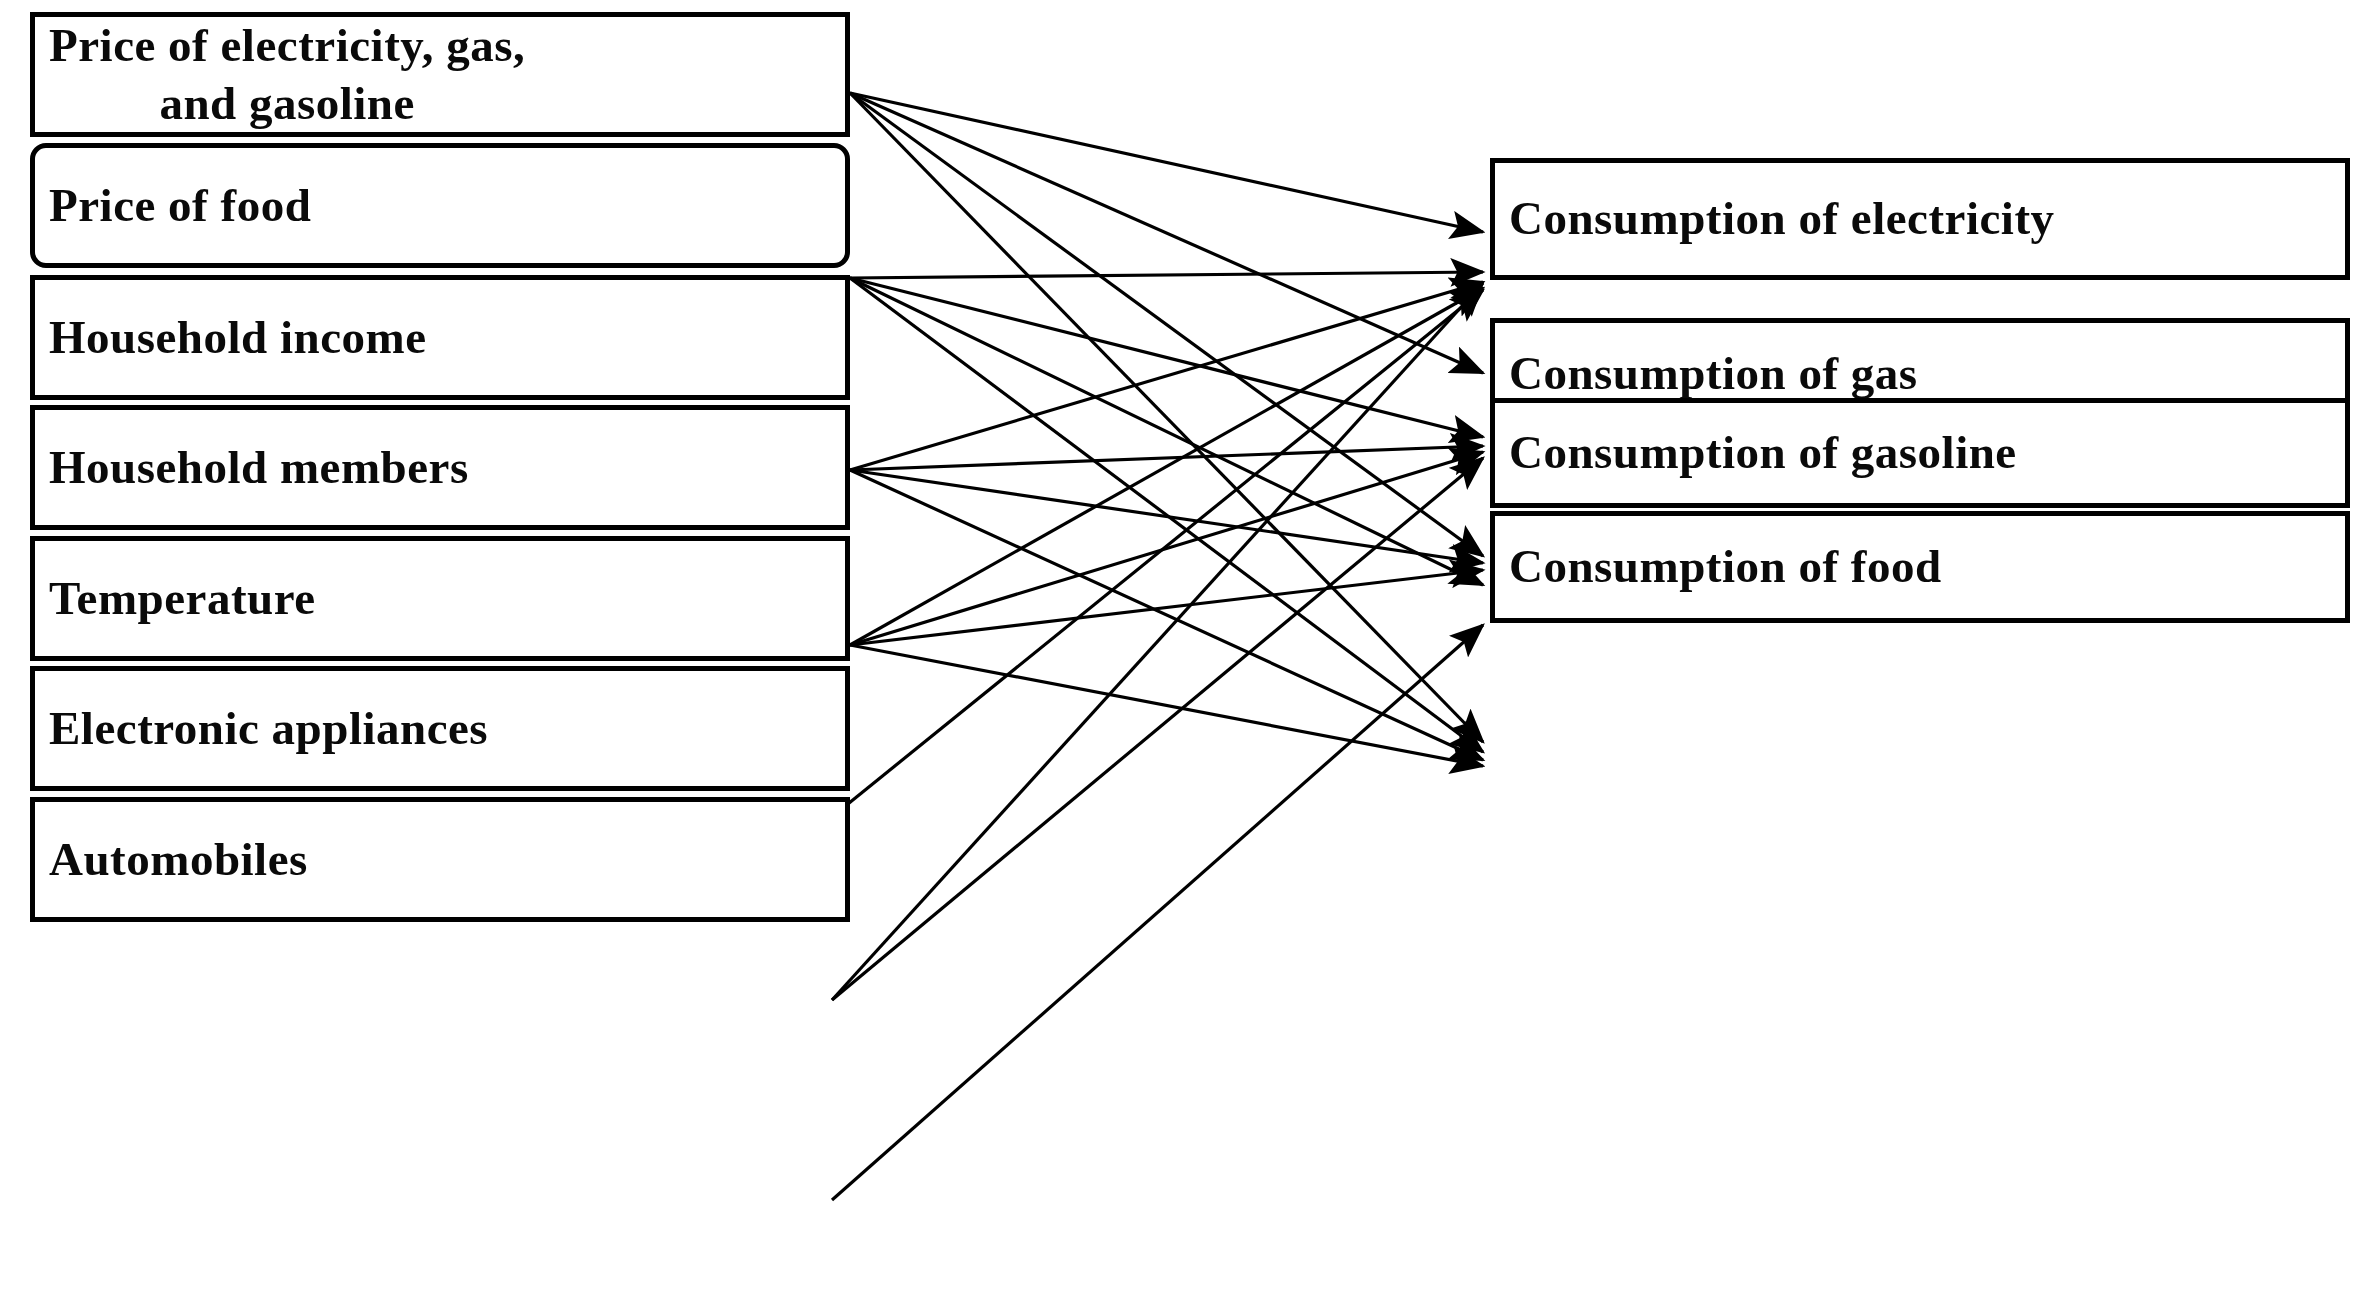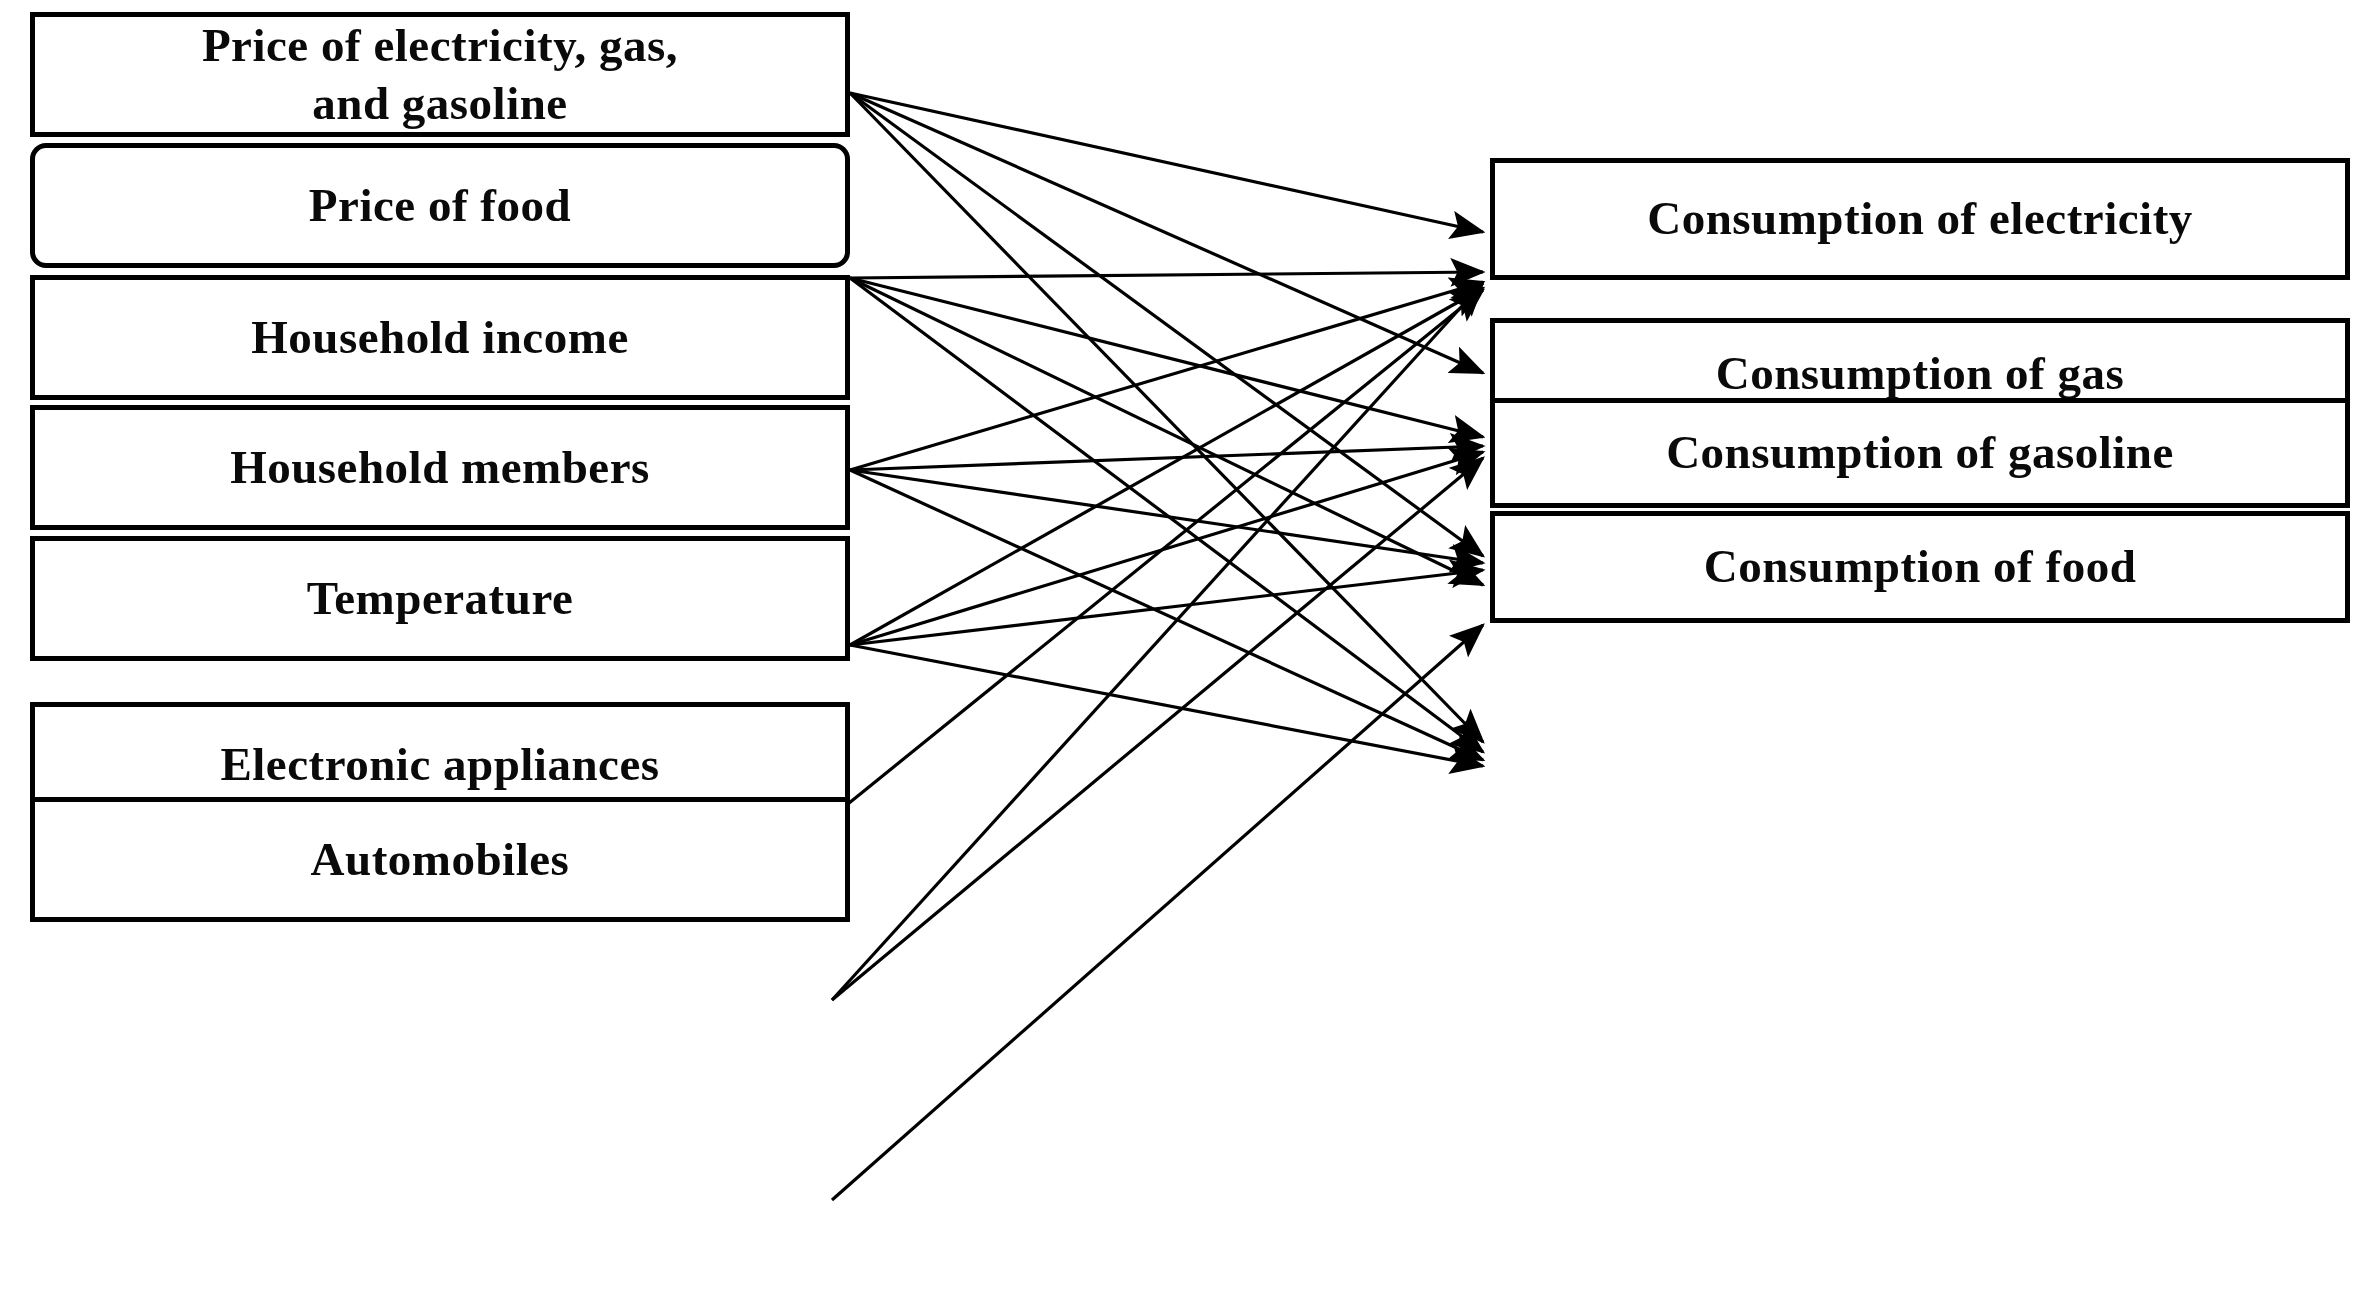--- a/index.html
+++ b/index.html
@@ -10,21 +10,21 @@
   }
   #canvas{position:relative;width:2370px;height:1304px;background:#ffffff;}
 
   .node{
     position:absolute;
     box-sizing:border-box;
     background:#ffffff;
     border:5px solid #000000;
     display:flex;
     align-items:center;
-    justify-content:center;
+    justify-content:flex-start;
     text-align:center;
     font-weight:bold;
     color:#0a0a0a;
     letter-spacing:0.5px;
     line-height:1.22;
   }
   .node .label{display:block;padding:0 14px;}
 
   .node.left{font-size:47px;}
   .node.right{font-size:47px;}
@@ -76,21 +76,21 @@
       </div>
       <div class="node left" style="left: 30px; top: 275px; width: 820px; height: 125px;">
         <span class="label">Household income</span>
       </div>
       <div class="node left" style="left: 30px; top: 405px; width: 820px; height: 125px;">
         <span class="label">Household members</span>
       </div>
       <div class="node left" style="left: 30px; top: 536px; width: 820px; height: 125px;">
         <span class="label">Temperature</span>
       </div>
-      <div class="node left" style="left: 30px; top: 666px; width: 820px; height: 125px; margin-top: 36px;">
+      <div class="node left" style="left: 30px; top: 666px; width: 820px; height: 125px;">
         <span class="label">Electronic appliances</span>
       </div>
       <div class="node left" style="left: 30px; top: 797px; width: 820px; height: 125px;">
         <span class="label">Automobiles</span>
       </div>
     </div>
   <div id="nodes-right">
       <div class="node right" style="left: 1490px; top: 158px; width: 860px; height: 122px;">
         <span class="label">Consumption  of electricity</span>
       </div>

